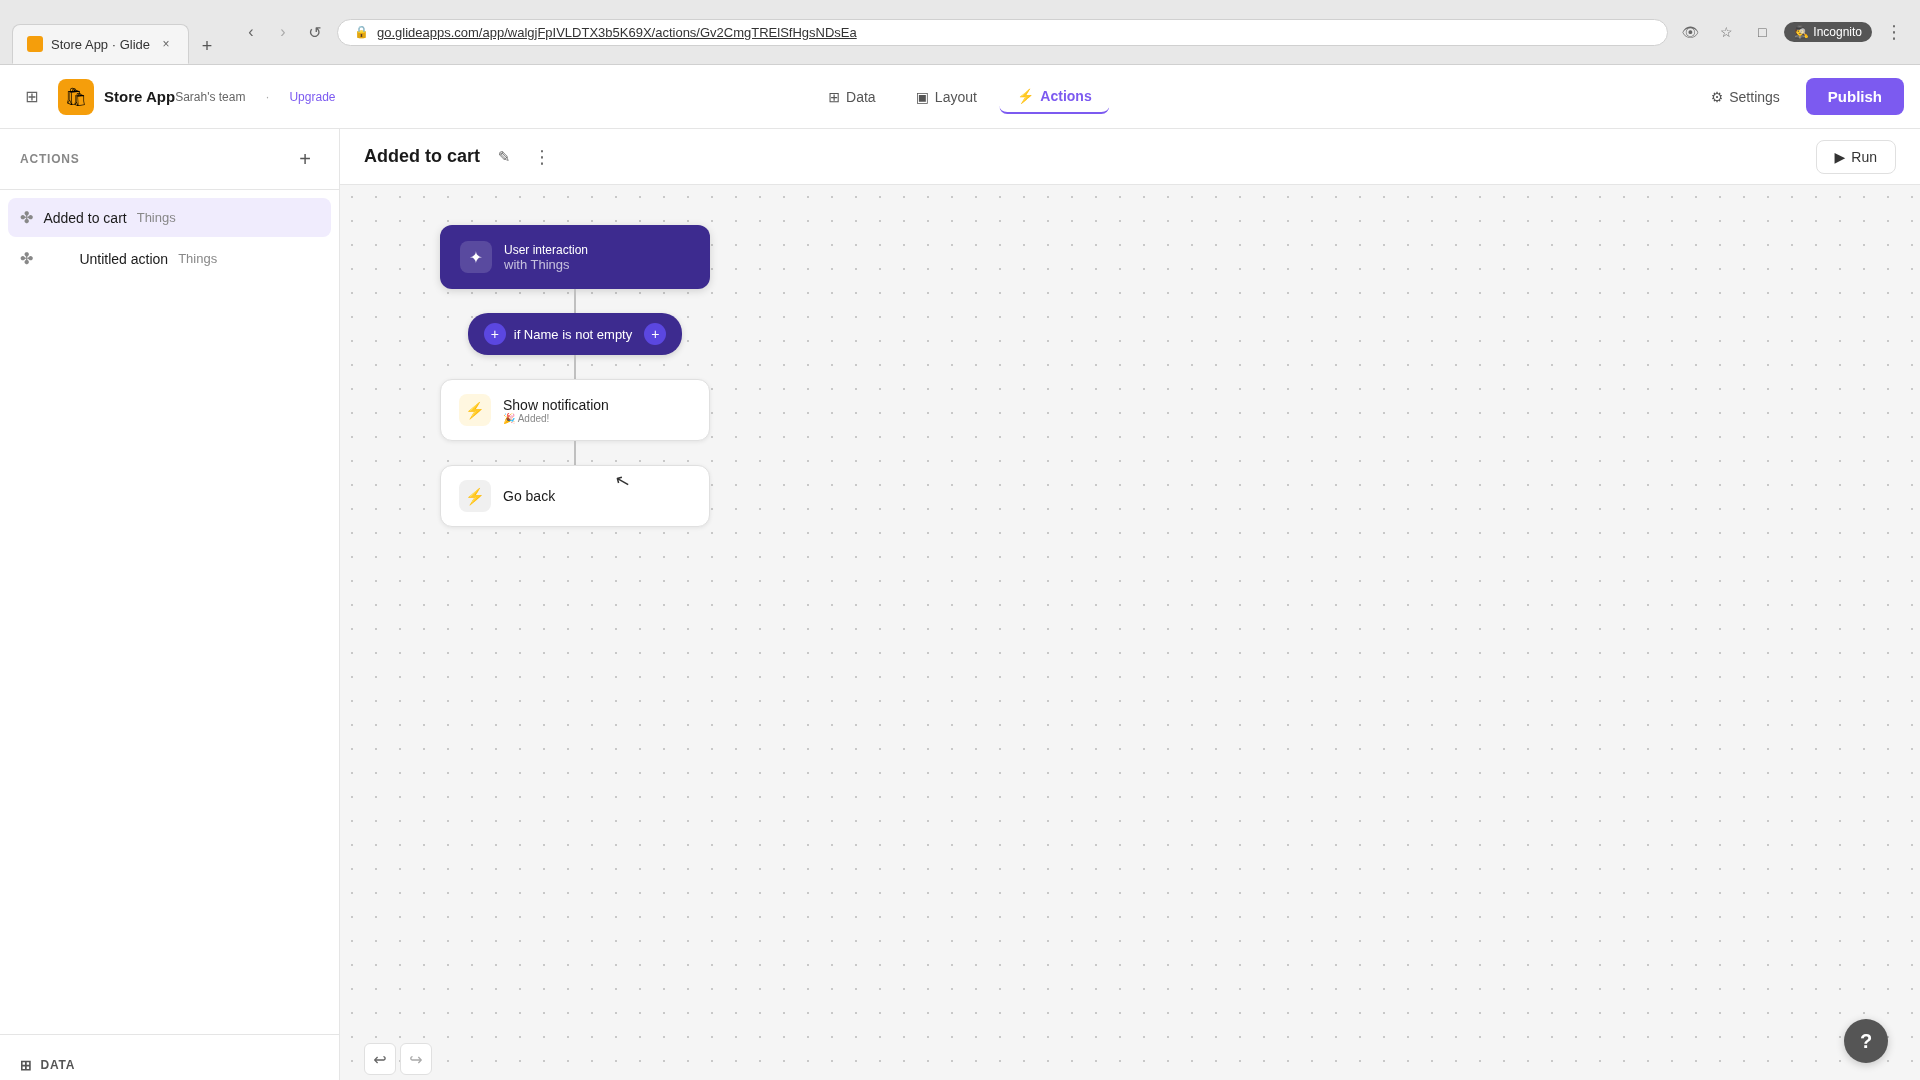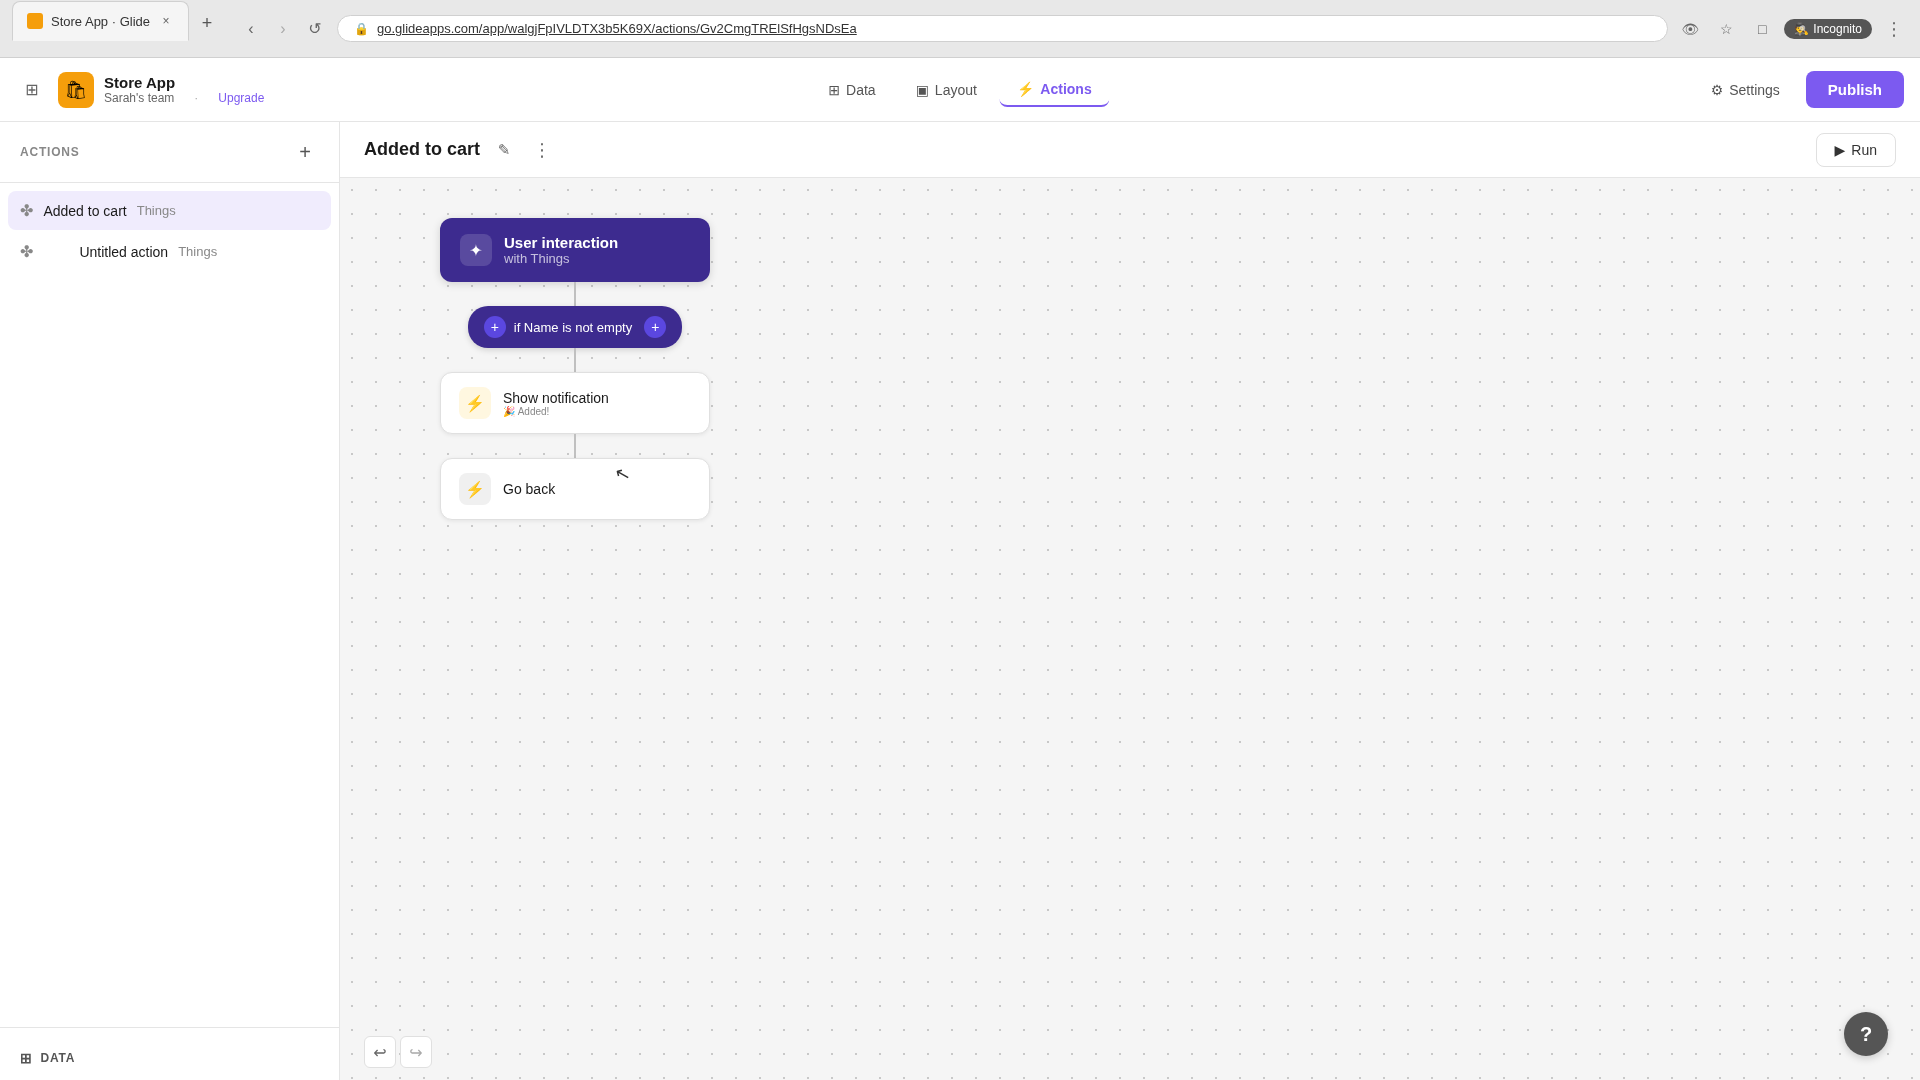--- a/index.html
+++ b/index.html
@@ -1,21 +1,21 @@
 <!DOCTYPE html>
 <html><head>
   <meta charset="utf-8">
   <style>
     * { box-sizing: border-box; margin: 0; padding: 0; }
     body { font-family: -apple-system, BlinkMacSystemFont, 'Segoe UI', sans-serif; background: #f5f5f5; width: 1920px; height: 1080px; overflow: hidden; }
   </style>
 </head>
 <body>
 
-<div style="background:#e8e8e8; height:58px; display:flex; align-items:center; padding:16px 12px; gap:8px; border-bottom:1px solid #d0d0d0;">
+<div style="background:#e8e8e8; height:65px; display:flex; align-items:center; padding:0 12px; gap:8px; border-bottom:1px solid #d0d0d0;">
   <div style="display:flex; align-items:flex-end; gap:0; height:100%;">
     <div style="background:#f5f5f5; border-radius:8px 8px 0 0; padding:0 14px; display:flex; align-items:center; gap:8px; height:40px; margin-top:10px; border:1px solid #d0d0d0; border-bottom:1px solid #f5f5f5;">
       <div style="width:16px; height:16px; background:#f59e0b; border-radius:3px;"></div>
       <span style="font-size:13px; color:#333; white-space:nowrap;">Store App · Glide</span>
       <span style="width:16px; height:16px; border-radius:50%; display:flex; align-items:center; justify-content:center; font-size:12px; color:#666; cursor:pointer;">×</span>
     </div>
     <div style="width:28px; height:28px; border-radius:50%; display:flex; align-items:center; justify-content:center; cursor:pointer; font-size:18px; color:#555; margin-bottom:4px; margin-left:4px;">+</div>
   </div>
   <div style="display:flex; align-items:center; gap:4px; margin-left:8px;">
     <div style="width:28px; height:28px; border-radius:50%; display:flex; align-items:center; justify-content:center; cursor:pointer; font-size:16px; color:#666;">‹</div>
@@ -34,21 +34,21 @@
       <span>🕵</span>
       <span>Incognito</span>
     </div>
     <div style="width:28px; height:28px; border-radius:50%; display:flex; align-items:center; justify-content:center; cursor:pointer; font-size:18px; color:#666;">⋮</div>
   </div>
 </div>
 
 <div style="background:#fff; height:64px; display:flex; align-items:center; padding:0 16px; border-bottom:1px solid #e5e5e5; position:relative;">
   <div style="width:32px; height:32px; display:flex; align-items:center; justify-content:center; cursor:pointer; color:#666;">⊞</div>
   <div style="width:36px; height:36px; background:#f59e0b; border-radius:8px; margin:0 10px; display:flex; align-items:center; justify-content:center; font-size:18px;">🛍</div>
-  <div style="display:flex; flex-direction:column;">
+  <div style="display:flex; flex-direction:row;">
     <span style="font-size:15px; font-weight:600; color:#1a1a1a;">Store App</span>
     <div style="display:flex; align-items:center; gap:20px; font-size:12px; color:#666;">
       <span>Sarah's team</span>
       <span style="color:#aaa;">·</span>
       <span style="color:#7c5af0; cursor:pointer; font-weight:500;">Upgrade</span>
     </div>
   </div>
 
   <div style="display:flex; align-items:center; gap:4px; position:absolute; left:50%; transform:translateX(-50%);">
     <div style="display:flex; align-items:center; gap:6px; padding:8px 18px; border-radius:8px; font-size:14px; font-weight:500; color:#555; cursor:pointer;">
@@ -116,21 +116,21 @@
       </div>
     </div>
 
     <div style="flex:1; background-image:radial-gradient(circle, #c8c8c8 1px, transparent 1px); background-size:24px 24px; position:relative;">
 
       <div style="position:absolute; top:40px; left:100px; display:flex; flex-direction:column; align-items:center;">
 
         <div style="background:#3d2b8f; color:#fff; padding:16px 20px; border-radius:12px; width:270px; display:flex; align-items:center; gap:12px; box-shadow:0 2px 8px rgba(0,0,0,0.15);">
           <div style="width:32px; height:32px; background:rgba(255,255,255,0.15); border-radius:8px; display:flex; align-items:center; justify-content:center; font-size:16px;">✦</div>
           <div>
-            <div style="font-size:15px; font-weight:700; color:#fff;">User interaction</div>
+            <div style="font-size:12px; font-weight:400; color:#fff;">User interaction</div>
             <div style="font-size:13px; color:rgba(255,255,255,0.7);">with Things</div>
           </div>
         </div>
 
         <div style="width:2px; background:#c0c0c0; height:24px;"></div>
 
         <div style="background:#3d2b8f; color:#fff; padding:10px 16px; border-radius:20px; font-size:13px; font-weight:500; display:flex; align-items:center; gap:8px; cursor:pointer; box-shadow:0 2px 6px rgba(0,0,0,0.15);">
           <span style="width:22px; height:22px; background:#5b47e0; border-radius:50%; display:flex; align-items:center; justify-content:center; font-size:14px;">+</span>
           <span>if Name is not empty</span>
           <div style="width:22px; height:22px; background:#5b47e0; border-radius:50%; display:flex; align-items:center; justify-content:center; font-size:14px; cursor:pointer; margin-left:4px;">+</div>

